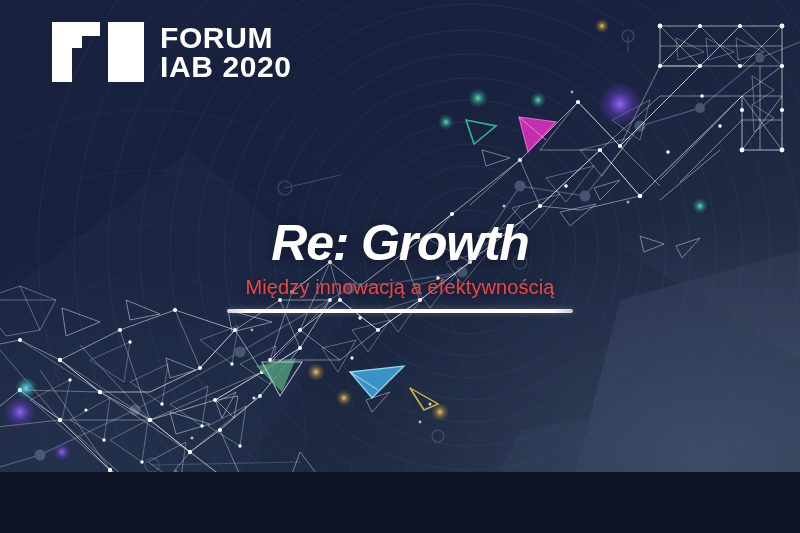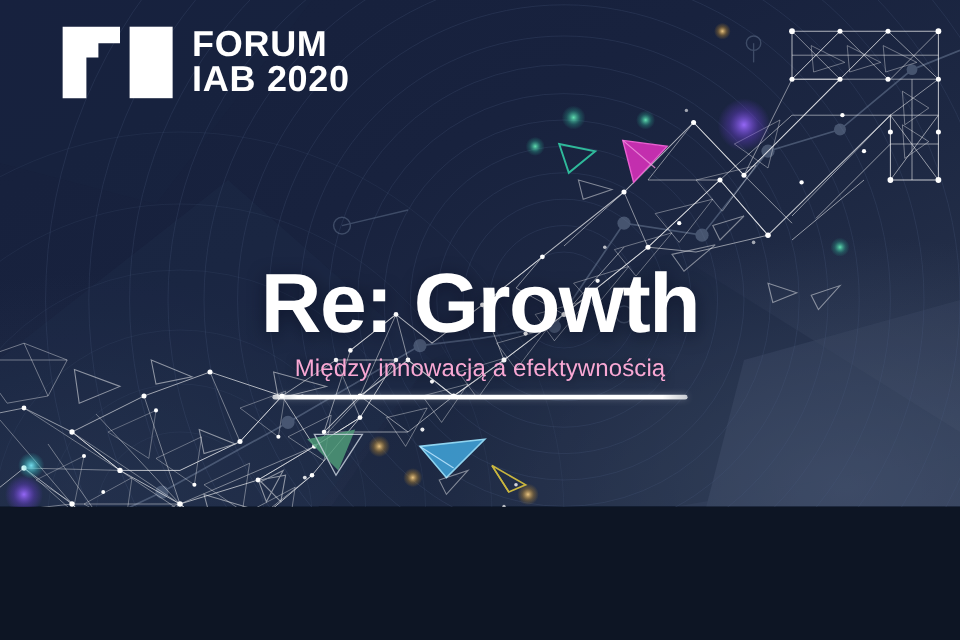--- a/index.html
+++ b/index.html
@@ -7,21 +7,21 @@
     padding: 0;
     background: #0d1524;
   }
   body {
     font-family: "Liberation Sans", sans-serif;
   }
 
   #poster {
     position: relative;
     width: 800px;
-    height: 422px;
+    height: 472px;
     overflow: hidden;
     background: #16213d;
     user-select: none;
   }
 
   
   .bg-base {
     position: absolute;
     inset: 0;
     background:
@@ -68,29 +68,30 @@
   
   .headline {
     position: absolute;
     left: 0;
     right: 0;
     top: 218px;
     text-align: center;
   }
   .title {
     color: #ffffff;
-    font-size: 70px;
+    font-size: 50px;
     font-weight: 700;
     letter-spacing: -1.2px;
     line-height: 1.0;
     margin: 0;
     text-shadow: 0 2px 14px rgba(5,10,25,0.55);
+    font-style: italic;
   }
   .subtitle {
-    color: #f9a8d4;
+    color: #ef4444;
     font-size: 20px;
     font-weight: 500;
     letter-spacing: 0.1px;
     margin: 8px 0 0 0;
     text-shadow: 0 1px 8px rgba(5,10,25,0.6);
   }
   .rule {
     width: 346px;
     height: 4px;
     margin: 10px auto 0 auto;

